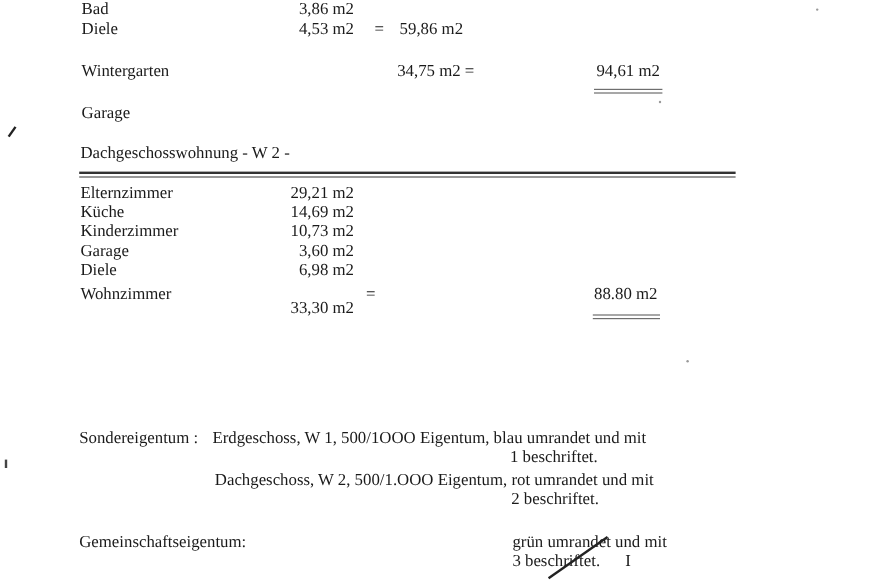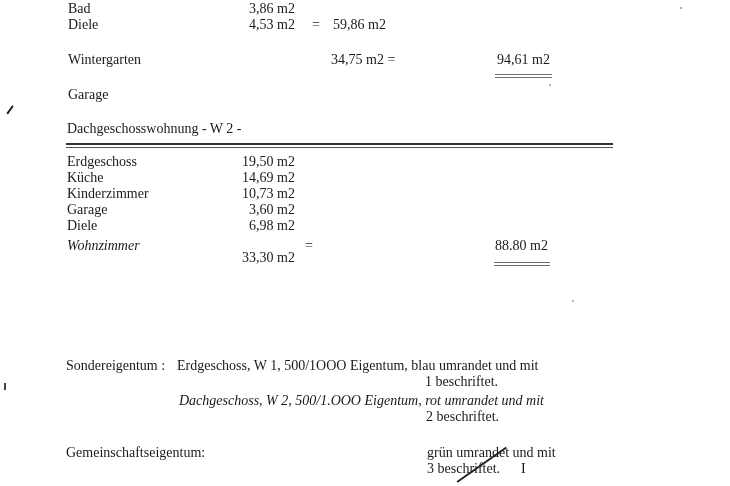--- a/index.html
+++ b/index.html
@@ -60,45 +60,45 @@
 <div class="abs" style="left:68px; top:52px;">Wintergarten</div>
 <div class="abs" style="left:331px; top:52px;">34,75 m2 =</div>
 <div class="abs" style="left:497px; top:52px;">94,61 m2</div>
 <div class="dbl-rule" style="left:495px; top:74px; width:57px;"></div>
 
 <div class="abs" style="left:68px; top:87px;">Garage</div>
 
 <div class="abs" style="left:67px; top:121px;">Dachgeschosswohnung - W 2 -</div>
 <div class="thick-rule" style="left:66px; top:143px; width:547px;"></div>
 
-<div class="abs" style="left:67px; top:154px;">Erdgeschoss</div>
-<div class="abs right" style="left:220px; width:75px; top:154px;">19,50 m2</div>
+<div class="abs" style="left:67px; top:154px;">Elternzimmer</div>
+<div class="abs right" style="left:220px; width:75px; top:154px;">29,21 m2</div>
 
 <div class="abs" style="left:67px; top:170px;">Küche</div>
 <div class="abs right" style="left:220px; width:75px; top:170px;text-align:right;">14,69 m2</div>
 
 <div class="abs" style="left:67px; top:186px;">Kinderzimmer</div>
 <div class="abs right" style="left:220px; width:75px; top:186px;">10,73 m2</div>
 
 <div class="abs" style="left:67px; top:202px;">Garage</div>
 <div class="abs right" style="left:220px; width:75px; top:202px;">3,60 m2</div>
 
 <div class="abs" style="left:67px; top:218px;">Diele</div>
 <div class="abs right" style="left:220px; width:75px; top:218px;">6,98 m2</div>
 
-<div class="abs" style="left:67px; top:238px;font-style:italic;">Wohnzimmer</div>
+<div class="abs" style="left:67px; top:238px;">Wohnzimmer</div>
 <div class="abs right" style="left:220px; width:75px; top:238px;margin-top:12px;">33,30 m2</div>
 <div class="abs" style="left:305px; top:238px;">=</div>
 <div class="abs" style="left:495px; top:238px;">88.80 m2</div>
 <div class="dbl-rule" style="left:494px; top:262px; width:56px;"></div>
 
 <div class="abs" style="left:66px; top:358px;">Sondereigentum :</div>
 <div class="abs" style="left:177px; top:358px;font-family:Liberation Serif, serif;">Erdgeschoss, W 1,   500/1OOO Eigentum, blau umrandet und mit</div>
 <div class="abs" style="left:425px; top:374px;">1 beschriftet.</div>
-<div class="abs" style="left:179px; top:393px;font-style:italic;">Dachgeschoss, W 2, 500/1.OOO Eigentum, rot umrandet und mit</div>
+<div class="abs" style="left:179px; top:393px;">Dachgeschoss, W 2, 500/1.OOO Eigentum, rot umrandet und mit</div>
 <div class="abs" style="left:426px; top:409px;text-align:center;">2 beschriftet.</div>
 
 <div class="abs" style="left:66px; top:445px;">Gemeinschaftseigentum:</div>
 <div class="abs" style="left:427px; top:445px;">grün umrandet und mit</div>
 <div class="abs" style="left:427px; top:461px;">3 beschriftet.</div>
 <div class="abs" style="left:521px; top:461px;">I</div>
 <div class="strike-mark" style="left:457px; top:481px; width:60px; transform: rotate(-35deg);"></div>
 
 <div class="strike-mark" style="left:7px; top:113px; width:10px; transform: rotate(-55deg);"></div>
 <div class="abs" style="left:4px; top:383px; width:2px; height:7px; background:#444;"></div>

